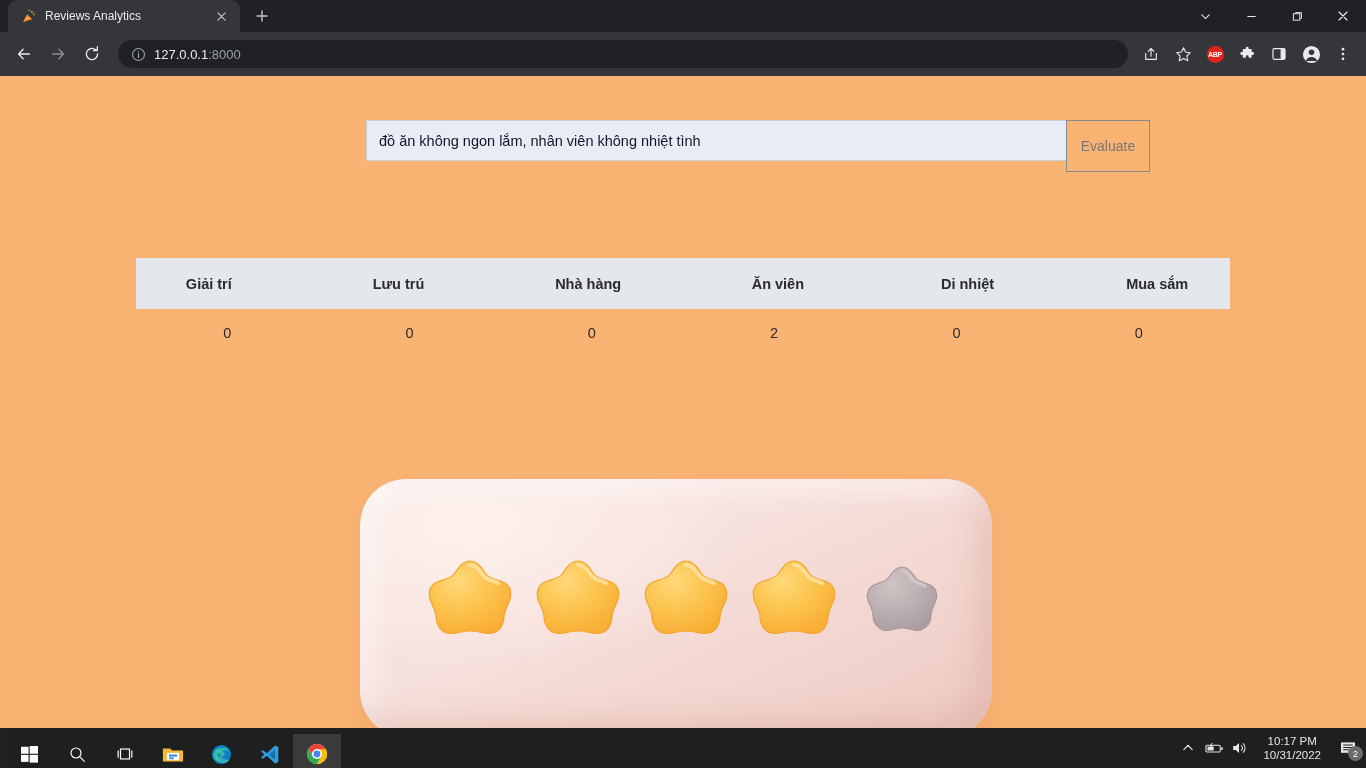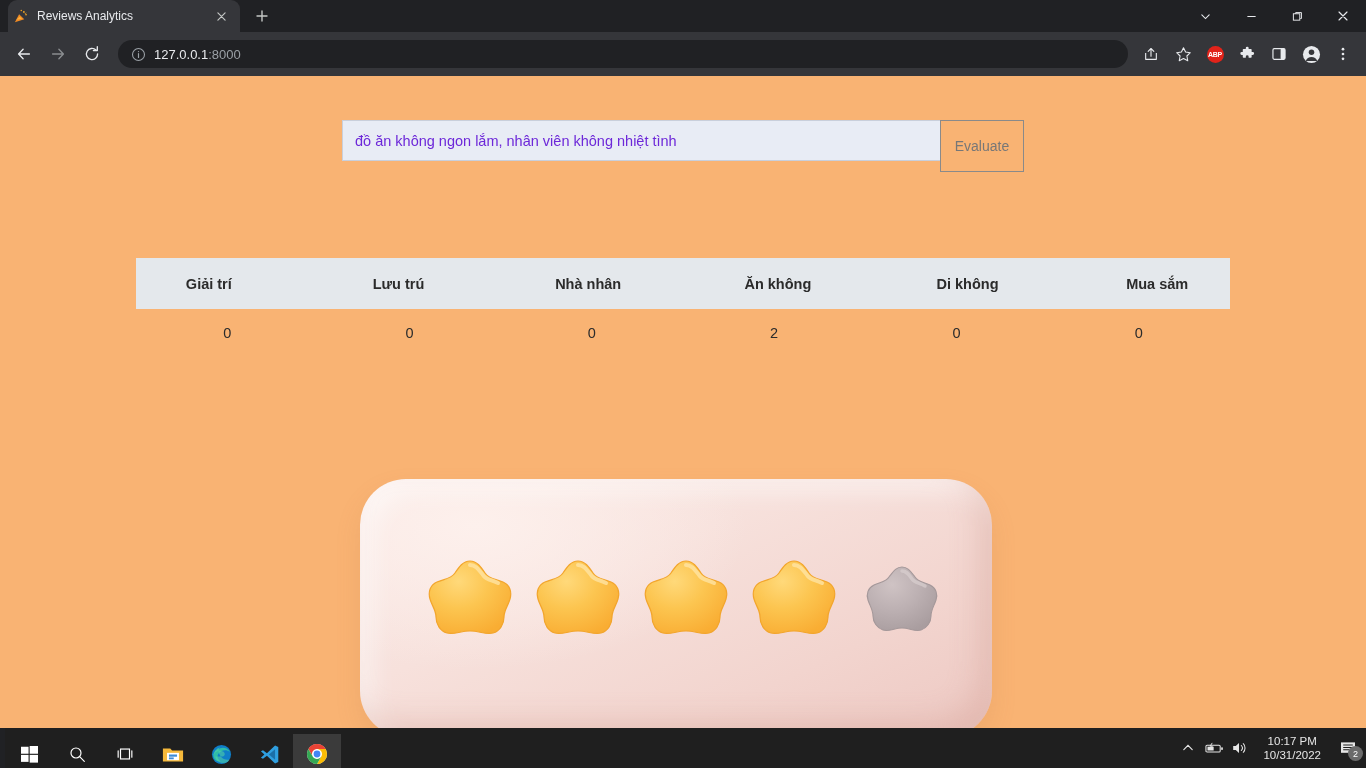--- a/index.html
+++ b/index.html
@@ -15,21 +15,21 @@
 
   .tabstrip {
     height:32px; background:#202124;
     display:flex; align-items:flex-end; position:relative;
   }
   .tab {
     width:232px; height:32px;
     background:#35363a; color:#e8eaed;
     border-radius:9px 9px 0 0;
     display:flex; align-items:center; gap:9px;
-    padding:0 10px 0 4px; margin-left:8px;
+    padding:0 10px 0 12px; margin-left:8px;
     font-size:12px; position:relative;
   }
   .tab-favicon {
     width:16px; height:16px; flex:0 0 16px;
     display:flex; align-items:center; justify-content:center;
     font-size:12px; line-height:1;
   }
   .tab-title {
     flex:1; white-space:nowrap; overflow:hidden;
     text-overflow:ellipsis; font-size:12px; color:#e8eaed;
@@ -95,25 +95,26 @@
     width:1366px; height:652px;
     background:#f9b373;
     overflow:hidden;
   }
 
   .search-row {
     position:absolute; left:342px; top:44px;
     display:flex; align-items:stretch;
   }
   .search-input {
-    width:598px; height:41px;
+    width:700px; height:41px;
     background:#e8ecf5; border:1px solid #c9cfdb; border-right:none;
-    font-size:14.5px; color:#6d28d9; padding:0 12px;
+    font-size:14.5px; color:#0f172a; padding:0 12px;
     font-family:"Liberation Sans", sans-serif;
     outline:none;
+    margin-left:24px;
   }
   .evaluate-btn {
     width:84px; height:52px;
     background:#f9b373; border:1px solid #8a8a8a;
     color:#777; font-size:14px;
     font-family:"Liberation Sans", sans-serif;
     display:flex; align-items:center; justify-content:center;
   }
 
   .table-wrap { position:absolute; left:136px; top:182px; width:1094px; }
@@ -331,23 +332,23 @@
 
     <div class="search-row">
       <input class="search-input" type="text" value="đồ ăn không ngon lắm, nhân viên không nhiệt tình" style="">
       <div class="evaluate-btn">Evaluate</div>
     </div>
 
     <div class="table-wrap">
       <div class="table-head">
         <div class="cell">Giải trí</div>
         <div class="cell">Lưu trú</div>
-        <div class="cell">Nhà nhân</div>
-        <div class="cell">Ăn không</div>
-        <div class="cell">Di không</div>
+        <div class="cell">Nhà hàng</div>
+        <div class="cell">Ăn viên</div>
+        <div class="cell">Di nhiệt</div>
         <div class="cell">Mua sắm</div>
       </div>
       <div class="table-body">
         <div class="cell">0</div>
         <div class="cell">0</div>
         <div class="cell">0</div>
         <div class="cell">2</div>
         <div class="cell">0</div>
         <div class="cell">0</div>
       </div>

